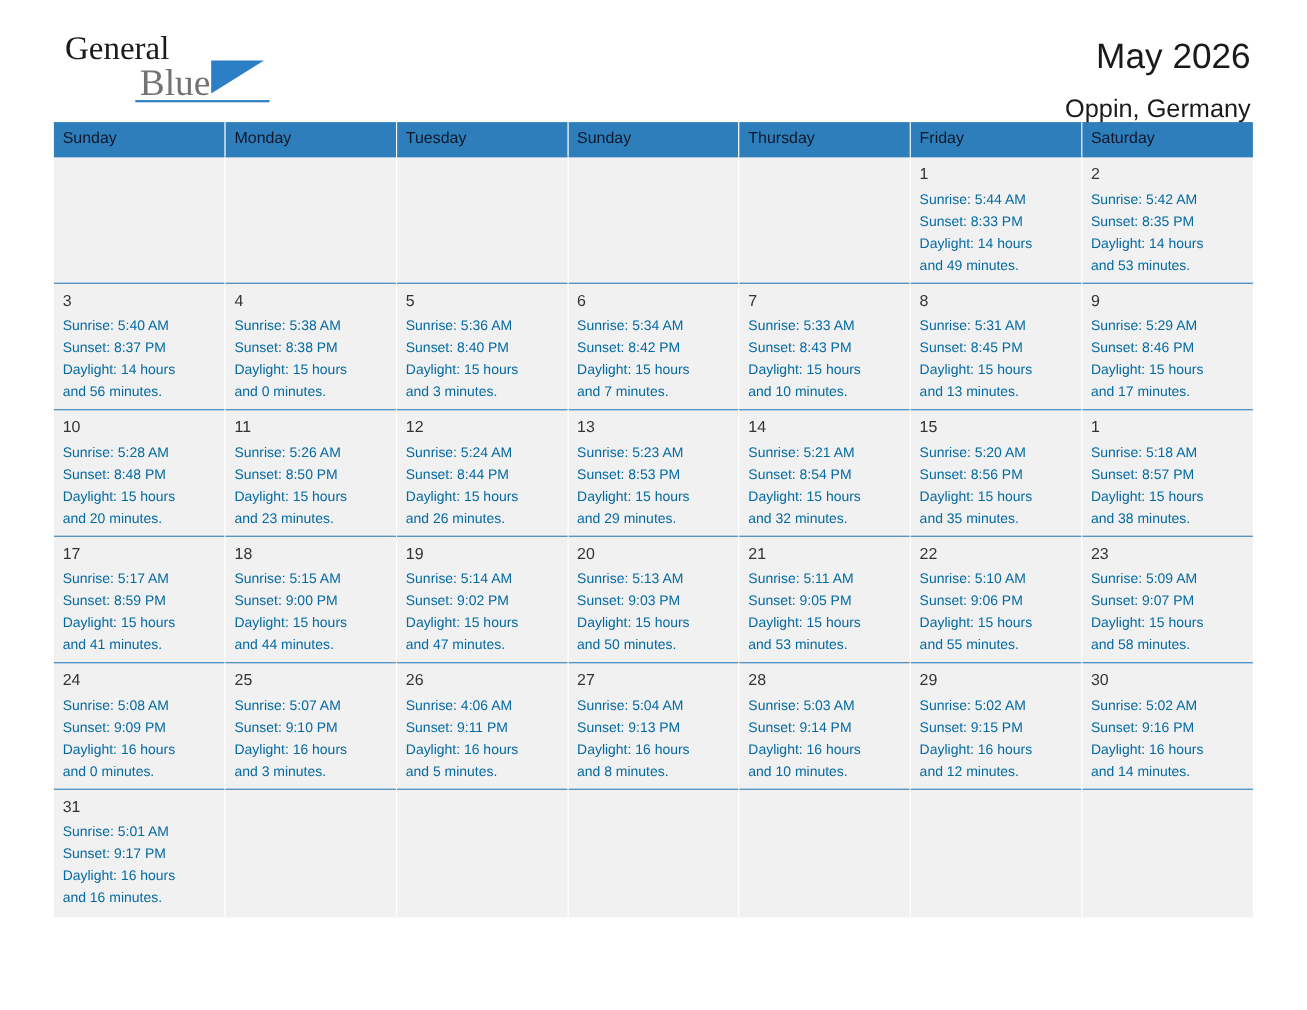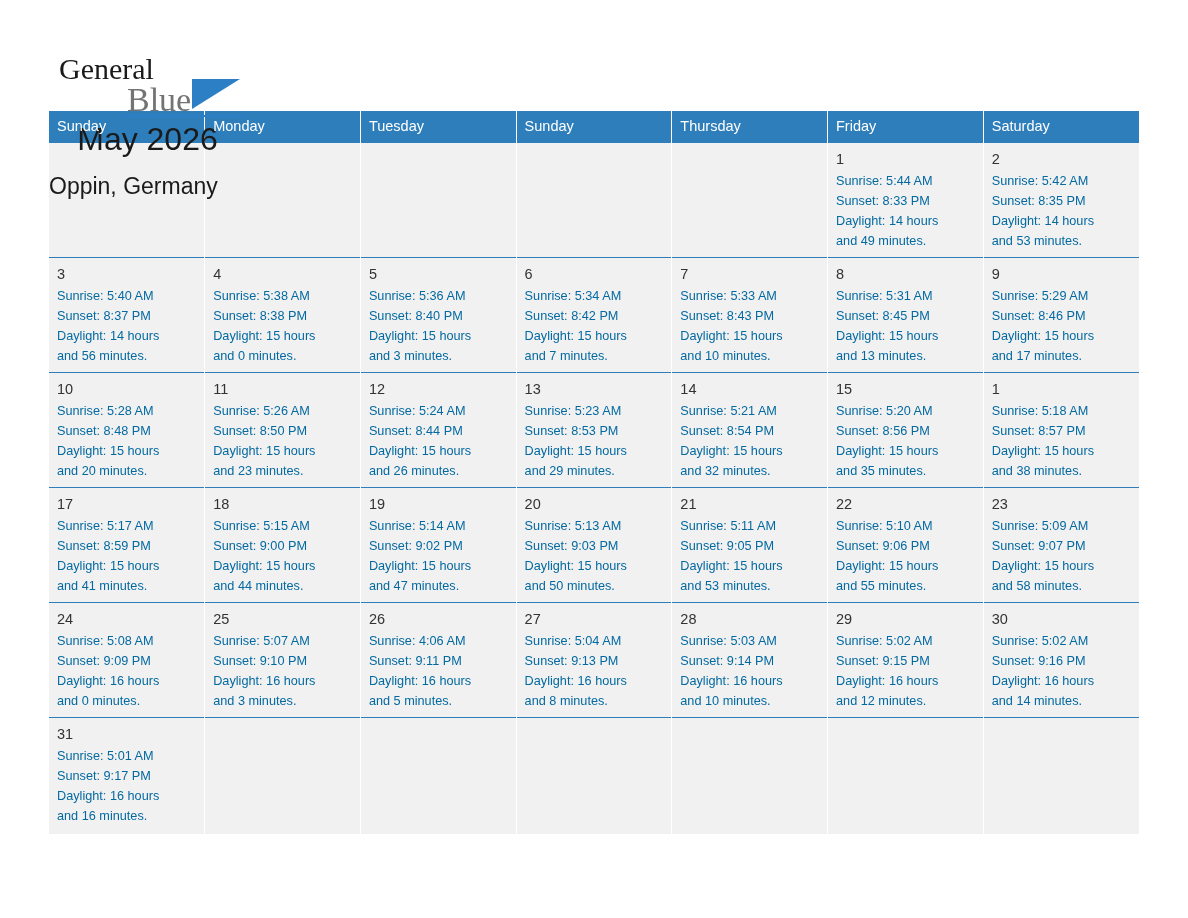--- a/index.html
+++ b/index.html
@@ -18,24 +18,23 @@
     width: 1188px;
     height: 918px;
     box-sizing: border-box;
     padding: 0 49px;
   }
   
   .header {
     display: flex;
     align-items: flex-start;
     justify-content: space-between;
-    padding-top: 52px;
+    padding-top: 28px;
     height: 96px;
     box-sizing: border-box;
-    flex-direction: column;
   }
   .logo {
     position: relative;
     width: 200px;
     height: 76px;
     padding-left: 10px;
     box-sizing: border-box;
   }
   .logo-general {
     font-size: 30px;
@@ -90,21 +89,21 @@
   }
   
   .calendar {
     width: 1090px;
     border-collapse: collapse;
     table-layout: fixed;
     margin-top: 15px;
   }
   .calendar th {
     background: #2e7ebb;
-    color: #ffffff;
+    color: #0f172a;
     font-size: 14.5px;
     font-weight: normal;
     text-align: left;
     padding: 7px 0 8px 8px;
     border-right: 1px solid #ffffff;
     height: 16px;
   }
   .calendar th:last-child { border-right: none; }
   .calendar td {
     vertical-align: top;

